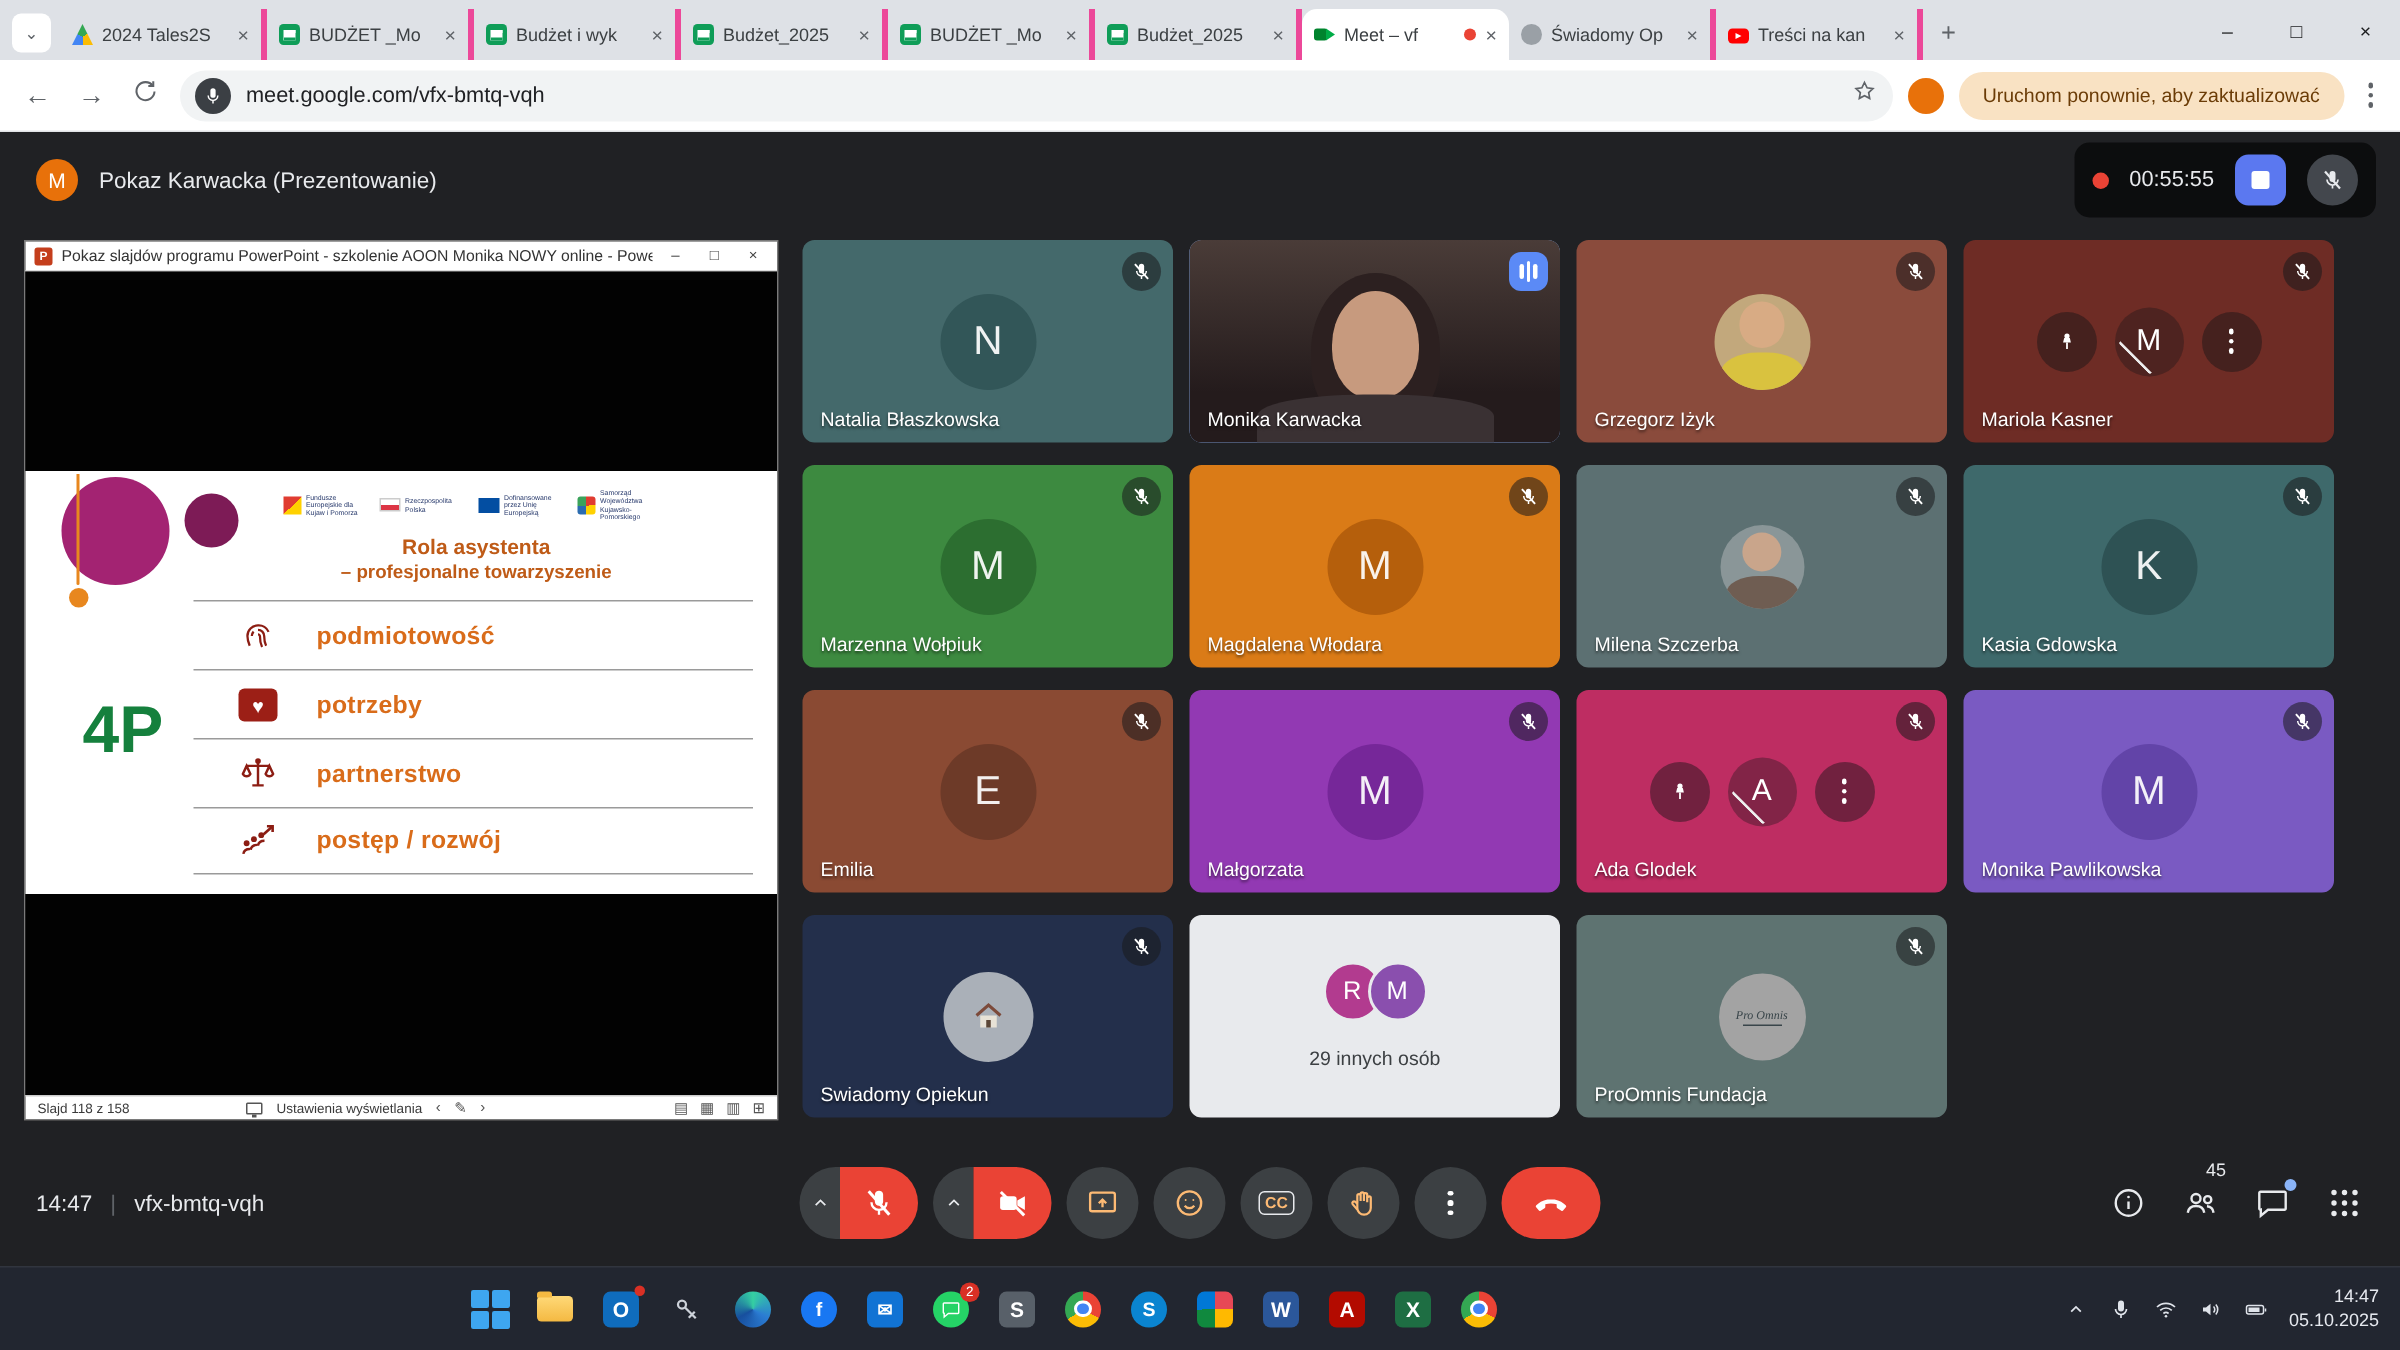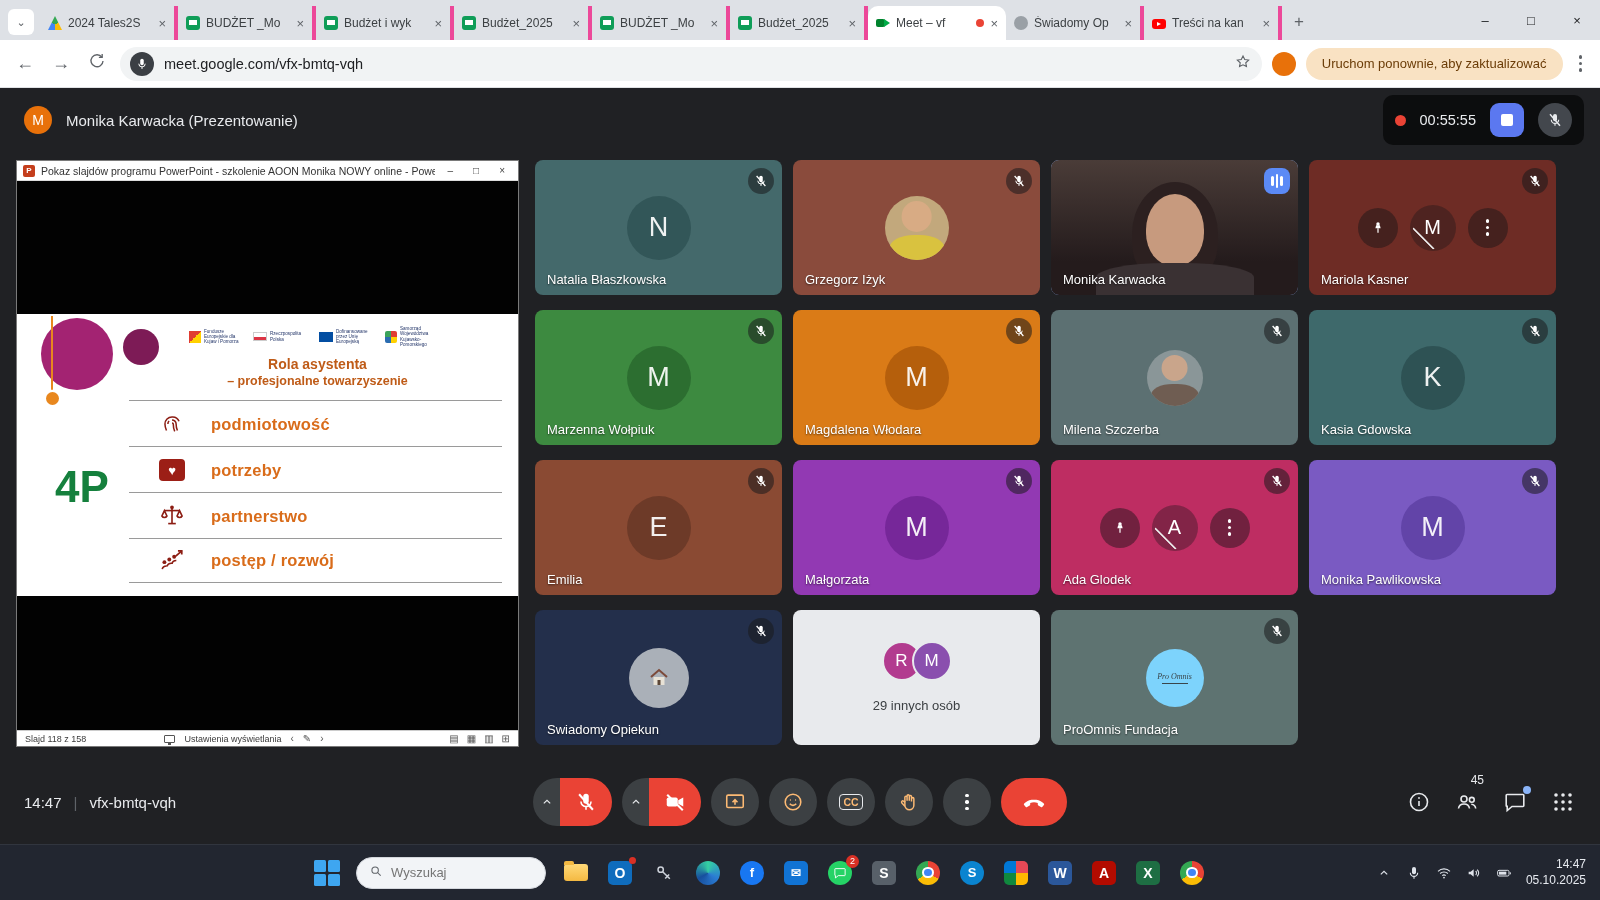--- a/index.html
+++ b/index.html
@@ -109,21 +109,21 @@
   .speak-badge i:nth-child(2){height:14px;}
   .ctrls{position:absolute;inset:0;display:flex;align-items:center;justify-content:center;gap:12px;}
   .ctrl{width:40px;height:40px;border-radius:50%;background:rgba(20,21,23,.45);color:#fff;display:flex;align-items:center;justify-content:center;}
   .ctrl.mid{width:46px;height:46px;background:rgba(20,21,23,.35);font-size:20px;position:relative;}
   .ctrl.mid::after{content:"";position:absolute;left:8px;top:8px;width:30px;height:30px;border-left:2px solid #eee;transform:rotate(-45deg);transform-origin:center;border-radius:2px;}
   .vdots{display:flex;flex-direction:column;gap:3px;}
   .vdots i{width:3.5px;height:3.5px;border-radius:50%;background:#fff;}
   .gwrap{position:absolute;left:50%;top:38%;transform:translate(-50%,-50%);display:flex;}
   .gava{width:40px;height:40px;border-radius:50%;color:#fff;font-size:17px;display:flex;align-items:center;justify-content:center;border:2px solid #e8eaed;}
   .gava.g2{margin-left:-10px;}
-  .logocircle{position:absolute;left:50%;top:50%;transform:translate(-50%,-50%);width:58px;height:58px;border-radius:50%;background:#7dd3fc;display:flex;flex-direction:column;align-items:center;justify-content:center;gap:2px;}
+  .logocircle{position:absolute;left:50%;top:50%;transform:translate(-50%,-50%);width:58px;height:58px;border-radius:50%;background:#a3a3a3;display:flex;flex-direction:column;align-items:center;justify-content:center;gap:2px;}
   .logotext{font-family:"Liberation Serif",serif;font-style:italic;font-size:8px;color:#39454a;}
   .logoline{width:26px;height:1px;background:#39454a;}
   .houseava{position:absolute;left:50%;top:50%;transform:translate(-50%,-50%);width:60px;height:60px;border-radius:50%;display:flex;align-items:center;justify-content:center;}
 
   
   .meet-bar{height:84px;display:flex;align-items:center;padding:0 24px;position:relative;}
   .bar-left{display:flex;align-items:center;gap:12px;color:#e8eaed;font-size:15px;}
   .sep{color:#5f6368;}
   .bar-center{position:absolute;left:50%;transform:translateX(-50%);display:flex;align-items:center;gap:10px;}
   .split{display:flex;}
@@ -374,21 +374,21 @@
         <i></i>
         <i></i>
         <i></i>
       </div>
   </div>
 
   <div class="meet">
 
     <div class="meet-header">
       <span class="p-avatar">M</span>
-      <span class="p-name">Monika Karwacka (Prezentowanie)</span>
+      <span class="p-name">Pokaz Karwacka (Prezentowanie)</span>
       <div class="rec-panel">
         <span class="rdot"></span>
         <span class="rtime">00:55:55</span>
         <span class="stopbtn">
             <i></i>
           </span>
         <span class="hdr-mic">
             <svg class="s16">
               <use href="#i-mic-off"></use>
             </svg>
@@ -492,45 +492,45 @@
         <div class="tile" style="background: rgb(68, 105, 107);">
           <div class="avatar" style="background: rgb(50, 86, 88);">N</div>
           <div class="mic-badge">
               <svg class="s14">
                 <use href="#i-mic-off"></use>
               </svg>
             </div>
           <div class="pname">Natalia Błaszkowska</div>
         </div>
 
-        <div class="tile" style="background: rgb(138, 75, 60);">
-          <div class="photo">
-              <div class="ph-head"></div>
-              <div class="ph-body"></div>
-            </div>
-          <div class="mic-badge">
-              <svg class="s14">
-                <use href="#i-mic-off"></use>
-              </svg>
-            </div>
-          <div class="pname">Grzegorz Iżyk</div>
-        </div>
-
         <div class="tile video-tile" style="background: rgb(42, 33, 34);">
           <div class="vid-bg">
             <div class="vhair"></div>
               <div class="vface"></div>
               <div class="vbody"></div>
           </div>
           <div class="speak-badge">
               <i></i>
               <i></i>
               <i></i>
             </div>
           <div class="pname">Monika Karwacka</div>
+        </div>
+
+        <div class="tile" style="background: rgb(138, 75, 60);">
+          <div class="photo">
+              <div class="ph-head"></div>
+              <div class="ph-body"></div>
+            </div>
+          <div class="mic-badge">
+              <svg class="s14">
+                <use href="#i-mic-off"></use>
+              </svg>
+            </div>
+          <div class="pname">Grzegorz Iżyk</div>
         </div>
 
         <div class="tile" style="background: rgb(110, 44, 37);">
           <div class="ctrls">
             <div class="ctrl">
                 <svg class="s16">
                   <use href="#i-pin"></use>
                 </svg>
               </div>
             <div class="ctrl mid">
@@ -784,26 +784,20 @@
   </div>
 
   <div class="taskbar">
     <div class="tb-center">
       <span class="startbtn">
           <i></i>
           <i></i>
           <i></i>
           <i></i>
         </span>
-      <div class="searchpill">
-        <span class="sic"><svg class="s14">
-              <use href="#i-search"></use>
-            </svg></span>
-        <input type="text" placeholder="Wyszukaj" style="">
-      </div>
       <span class="app">
           <span class="i-folder"></span>
         </span>
       <span class="app">
           <span class="sq" style="background:#0f6cbd">O</span>
           <span class="reddot-sm"></span>
         </span>
       <span class="app" style="color:#cdd2da">
           <svg class="s20">
             <use href="#i-key"></use>

